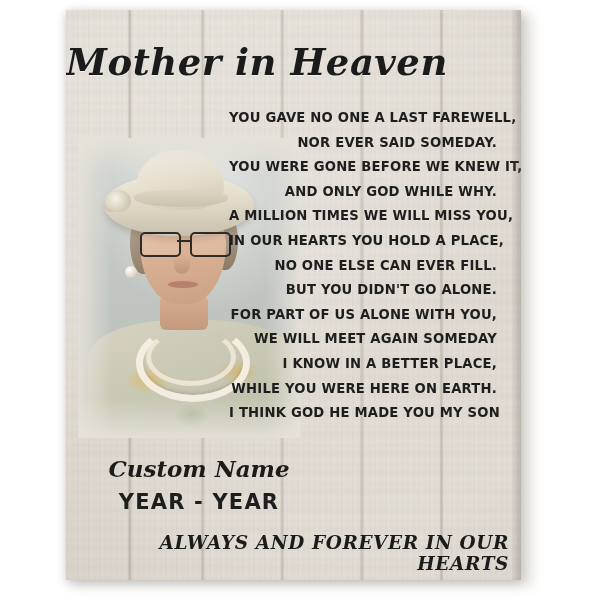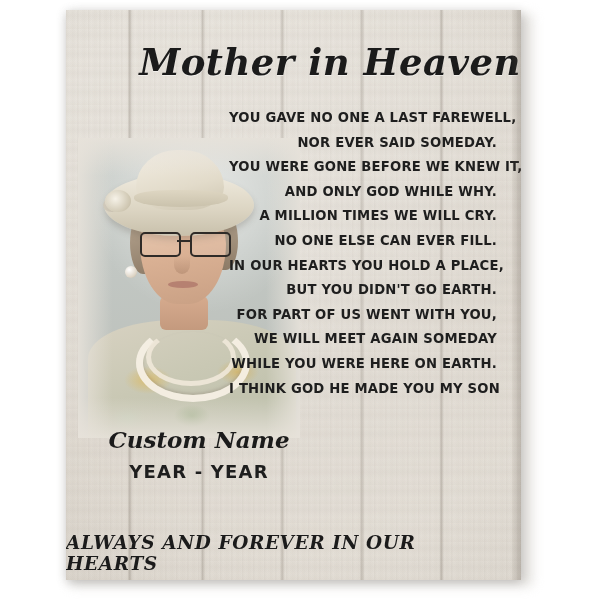--- a/index.html
+++ b/index.html
@@ -98,21 +98,21 @@
     background: linear-gradient(90deg, rgba(120,110,98,.05), rgba(90,80,70,.28));
     z-index: 6;
   }
 
   
   .title {
     position: absolute;
     left: 0;
     right: 0;
     top: 30px;
-    text-align: right;
+    text-align: left;
     font-family: "DejaVu Serif", serif;
     font-style: italic;
     font-weight: 700;
     font-size: 37px;
     letter-spacing: .5px;
     color: #1b1b1b;
     z-index: 5;
     text-shadow: 0 1px 0 rgba(255,255,255,.5);
   }
 
@@ -356,37 +356,38 @@
     width: 230px;
     text-align: center;
     z-index: 5;
   }
   .custom-name {
     font-family: "DejaVu Serif", serif;
     font-style: italic;
     font-weight: 700;
     font-size: 23px;
     color: #1b1b1b;
+    margin-top: 29px;
   }
   .years {
     margin-top: 8px;
     font-family: "DejaVu Sans", sans-serif;
     font-weight: 600;
-    font-size: 18px;
+    font-size: 21px;
     letter-spacing: 1.2px;
     color: #1e1e1e;
   }
 
   
   .footer {
     position: absolute;
     left: 0;
     right: 12px;
     top: 522px;
-    text-align: left;
+    text-align: right;
     z-index: 5;
     font-family: "DejaVu Serif", serif;
     font-style: italic;
     font-weight: 700;
     font-size: 18.5px;
     letter-spacing: .6px;
     color: #1b1b1b;
   }
 </style>
 </head>
@@ -426,26 +427,27 @@
       <div class="necklace"></div>
       <div class="necklace2"></div>
       <div class="feather"></div>
     </div>
 
     <div class="poem">
       <div class="line">YOU GAVE NO ONE A LAST FAREWELL,</div>
       <div class="line">NOR EVER SAID SOMEDAY.</div>
       <div class="line">YOU WERE GONE BEFORE WE KNEW IT,</div>
       <div class="line">AND ONLY GOD WHILE WHY.</div>
-      <div class="line">A MILLION TIMES WE WILL CRY.</div>
+      <div class="line">A MILLION TIMES WE WILL MISS YOU,</div>
+      <div class="line">IN OUR HEARTS YOU HOLD A PLACE,</div>
       <div class="line">NO ONE ELSE CAN EVER FILL.</div>
-      <div class="line">IN OUR HEARTS YOU HOLD A PLACE,</div>
-      <div class="line">BUT YOU DIDN'T GO EARTH.</div>
-      <div class="line">FOR PART OF US WENT WITH YOU,</div>
+      <div class="line">BUT YOU DIDN'T GO ALONE.</div>
+      <div class="line">FOR PART OF US ALONE WITH YOU,</div>
       <div class="line">WE WILL MEET AGAIN SOMEDAY</div>
+      <div class="line">I KNOW IN A BETTER PLACE,</div>
       <div class="line">WHILE YOU WERE HERE ON EARTH.</div>
       <div class="line">I THINK GOD HE MADE YOU MY SON</div>
     </div>
 
     <div class="name-block">
       <div class="custom-name">Custom Name</div>
       <div class="years">YEAR - YEAR</div>
     </div>
 
     <div class="footer">ALWAYS AND FOREVER IN OUR HEARTS</div>

